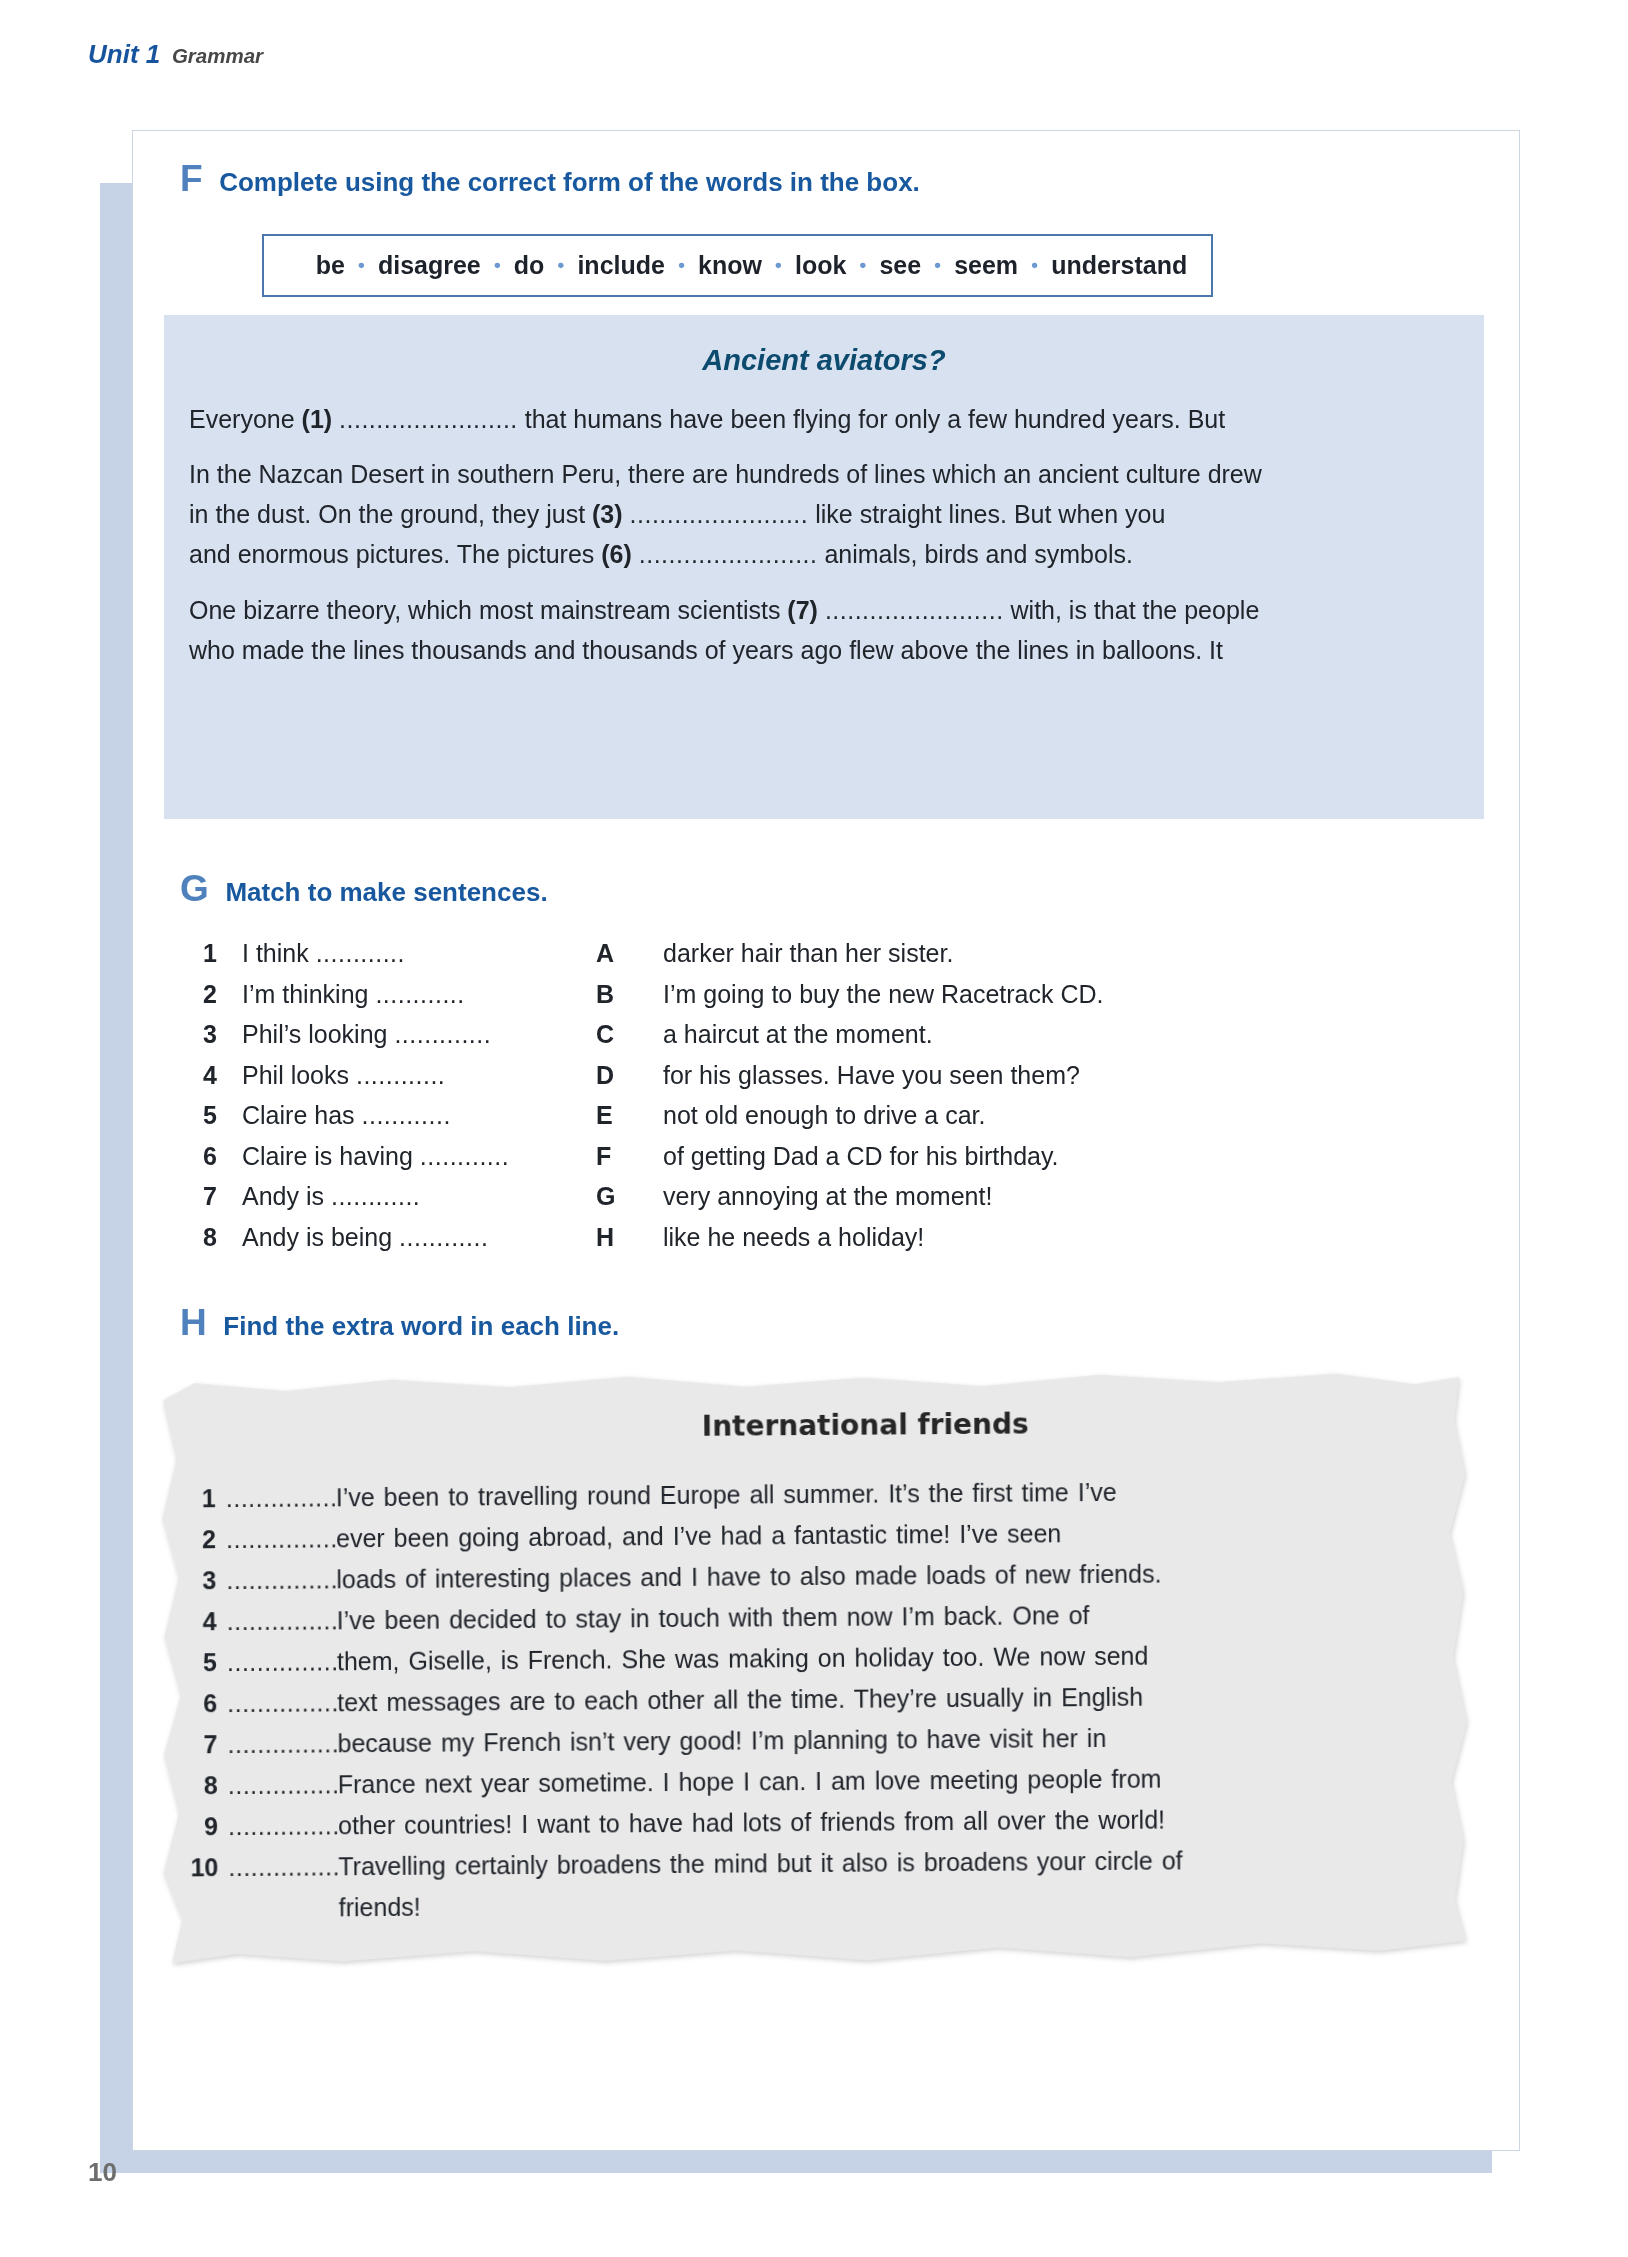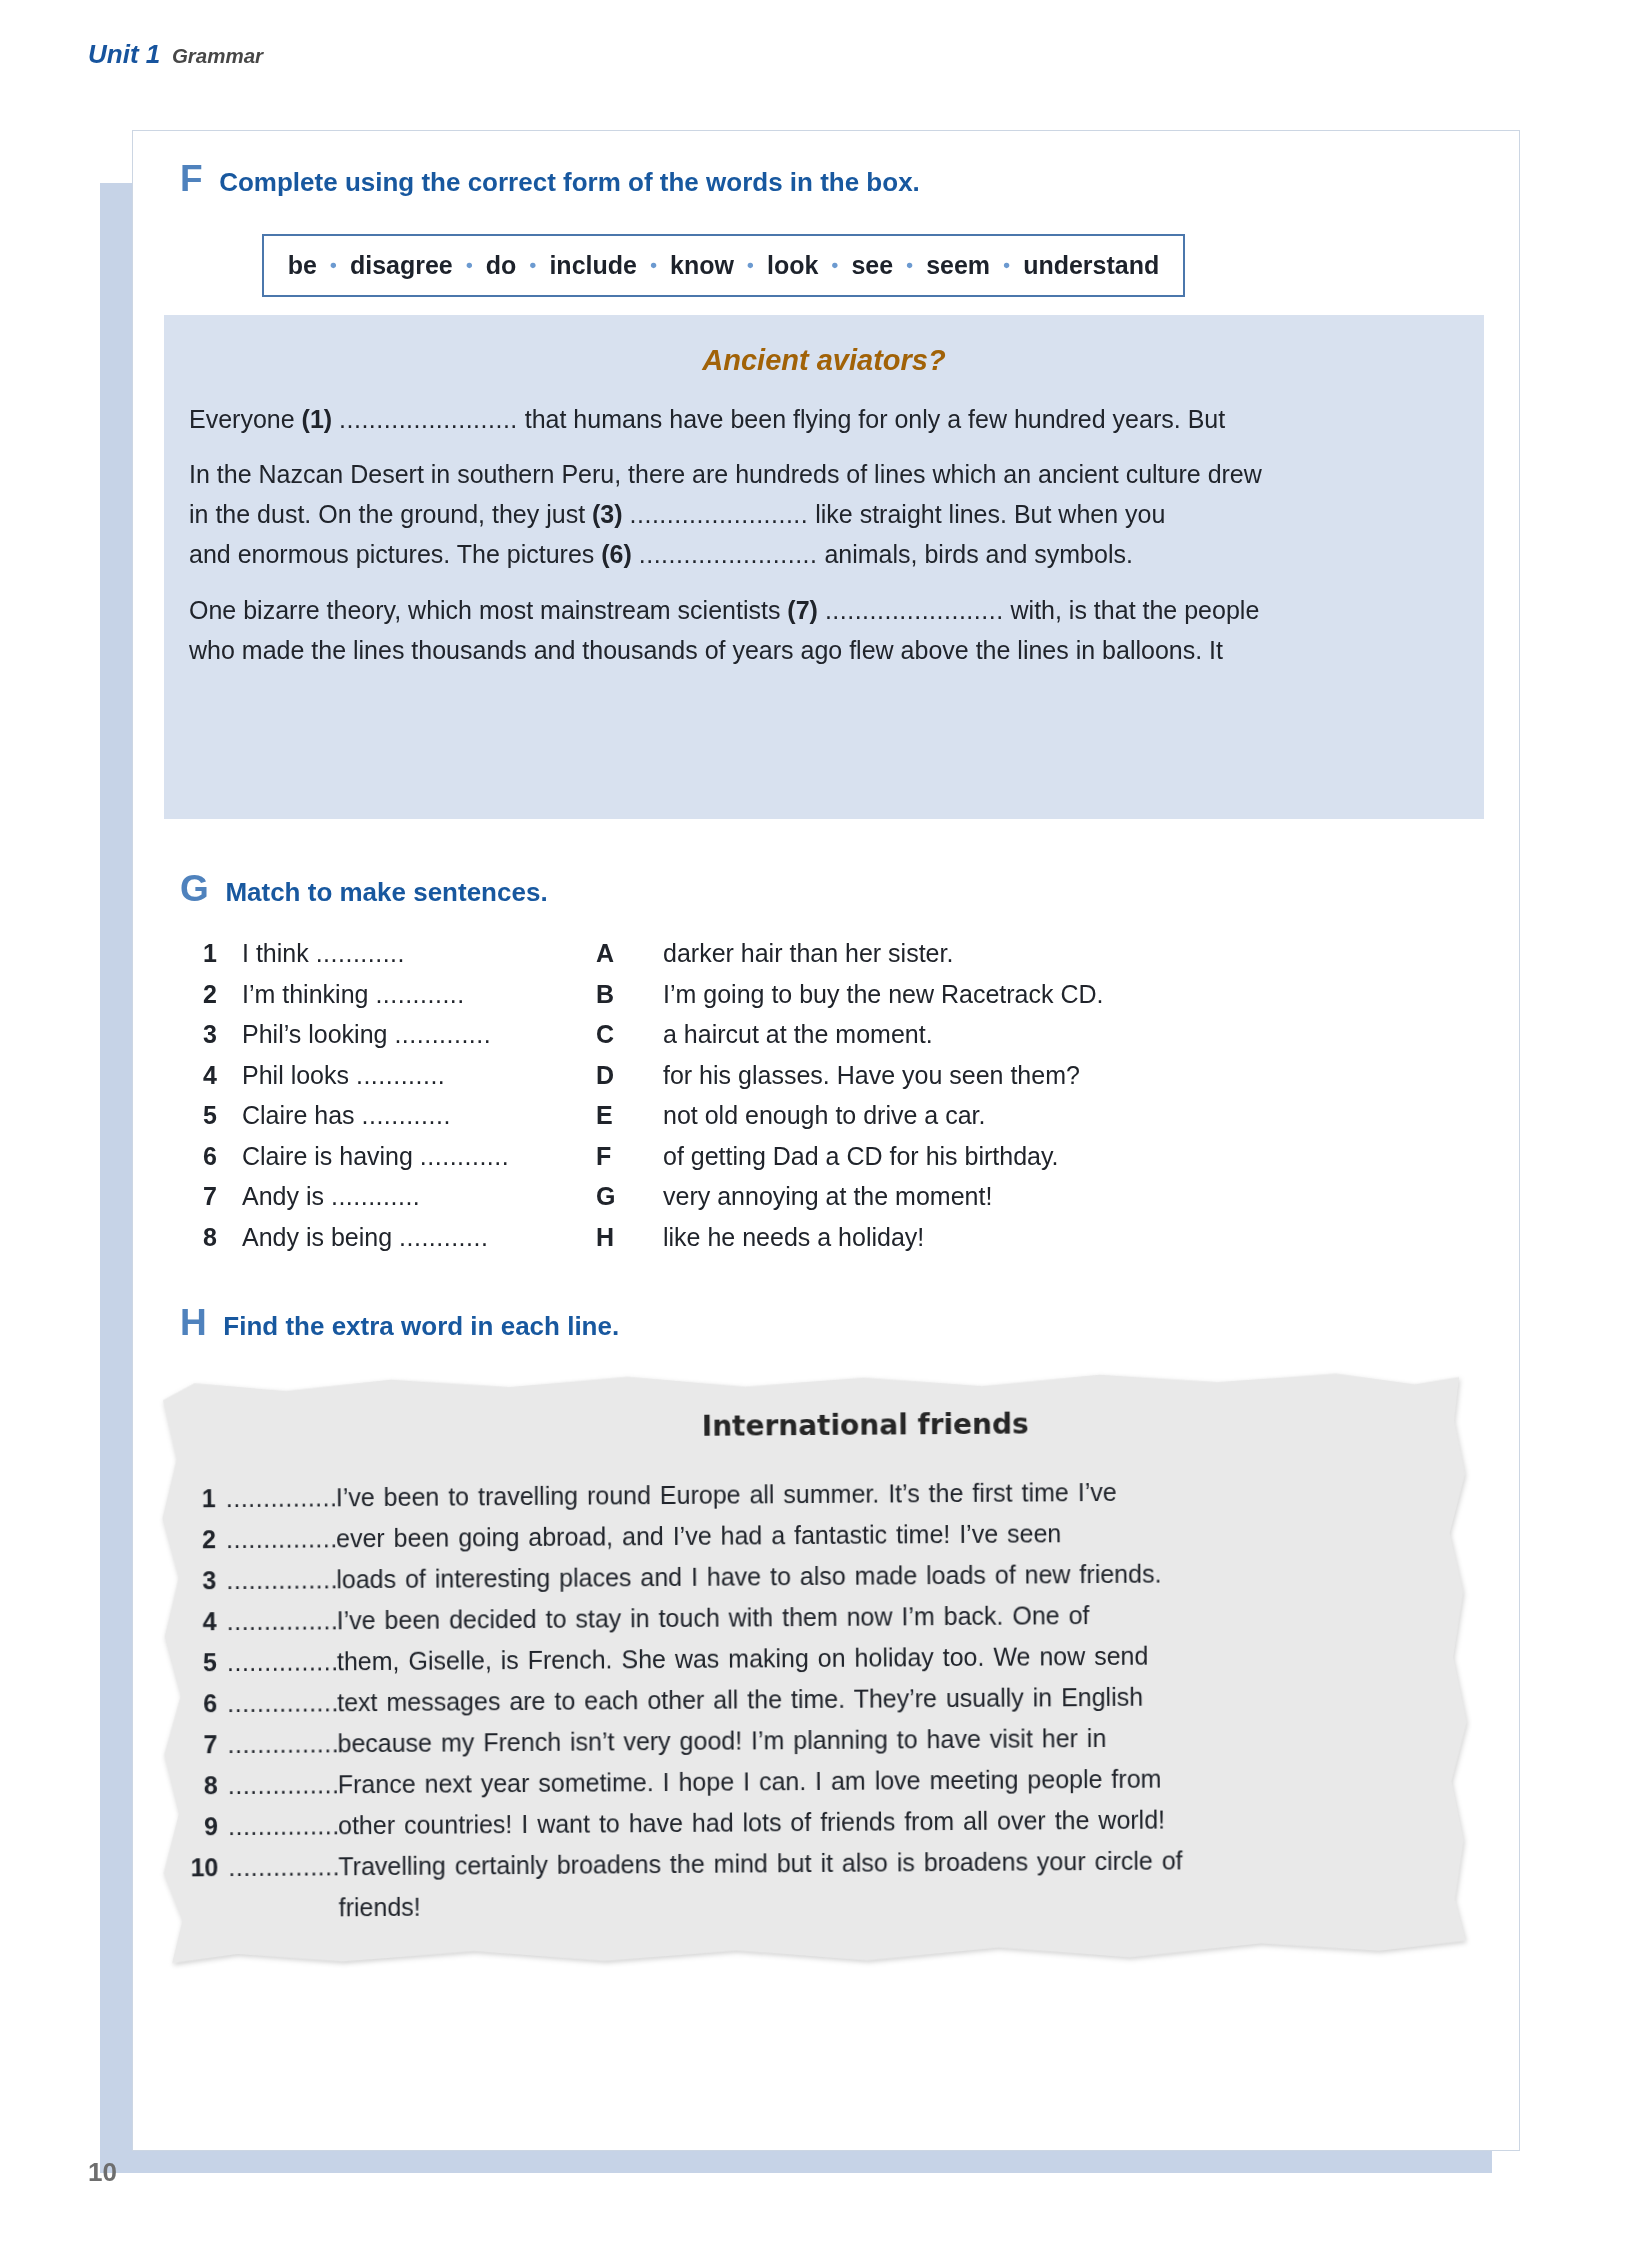--- a/index.html
+++ b/index.html
@@ -16,28 +16,28 @@
   .card{position:absolute;left:132px;top:130px;width:1386px;height:2019px;
         background:#ffffff;border:1px solid #ccd6e3;}
 
   .ex-head{position:absolute;display:flex;align-items:baseline;white-space:nowrap;}
   .ex-letter{font-size:37px;font-weight:bold;color:#4f82bd;line-height:1;}
   .ex-title{font-size:26px;font-weight:bold;color:#18589f;margin-left:16.6px;}
 
   
   .word-box{position:absolute;left:129px;top:103px;width:919px;height:59px;
             border:2px solid #4b77ac;background:#fff;display:flex;align-items:center;
-            justify-content:center;white-space:nowrap;}
+            justify-content:center;white-space:nowrap;padding-left:28px;}
   .wb-word{font-size:25px;font-weight:bold;color:#1d222b;}
   .wb-dot{font-size:12.7px;color:#6c9ad0;margin:0 12.7px;transform:translateY(-1px);}
 
   
   .passage{position:absolute;left:31px;top:184px;width:1320px;height:504px;background:#d8e1ef;}
   .passage-title{margin-top:29px;text-align:center;font-size:29px;font-style:italic;
-                 font-weight:bold;color:#a16207;}
+                 font-weight:bold;color:#0c4a6e;}
   .passage-body{margin:21.5px 19.5px 0 25px;}
   .para{margin-bottom:15.6px;}
   .pline{font-size:25px;line-height:40px;white-space:nowrap;}
   .pline strong{font-weight:bold;}
   .dots{letter-spacing:0.5px;}
 
   
   .layer{position:absolute;left:0;top:0;width:100%;height:100%;}
   .g-row{position:absolute;left:0;width:100%;height:40px;font-size:25px;white-space:nowrap;}
   .g-num{position:absolute;left:70px;font-weight:bold;}

